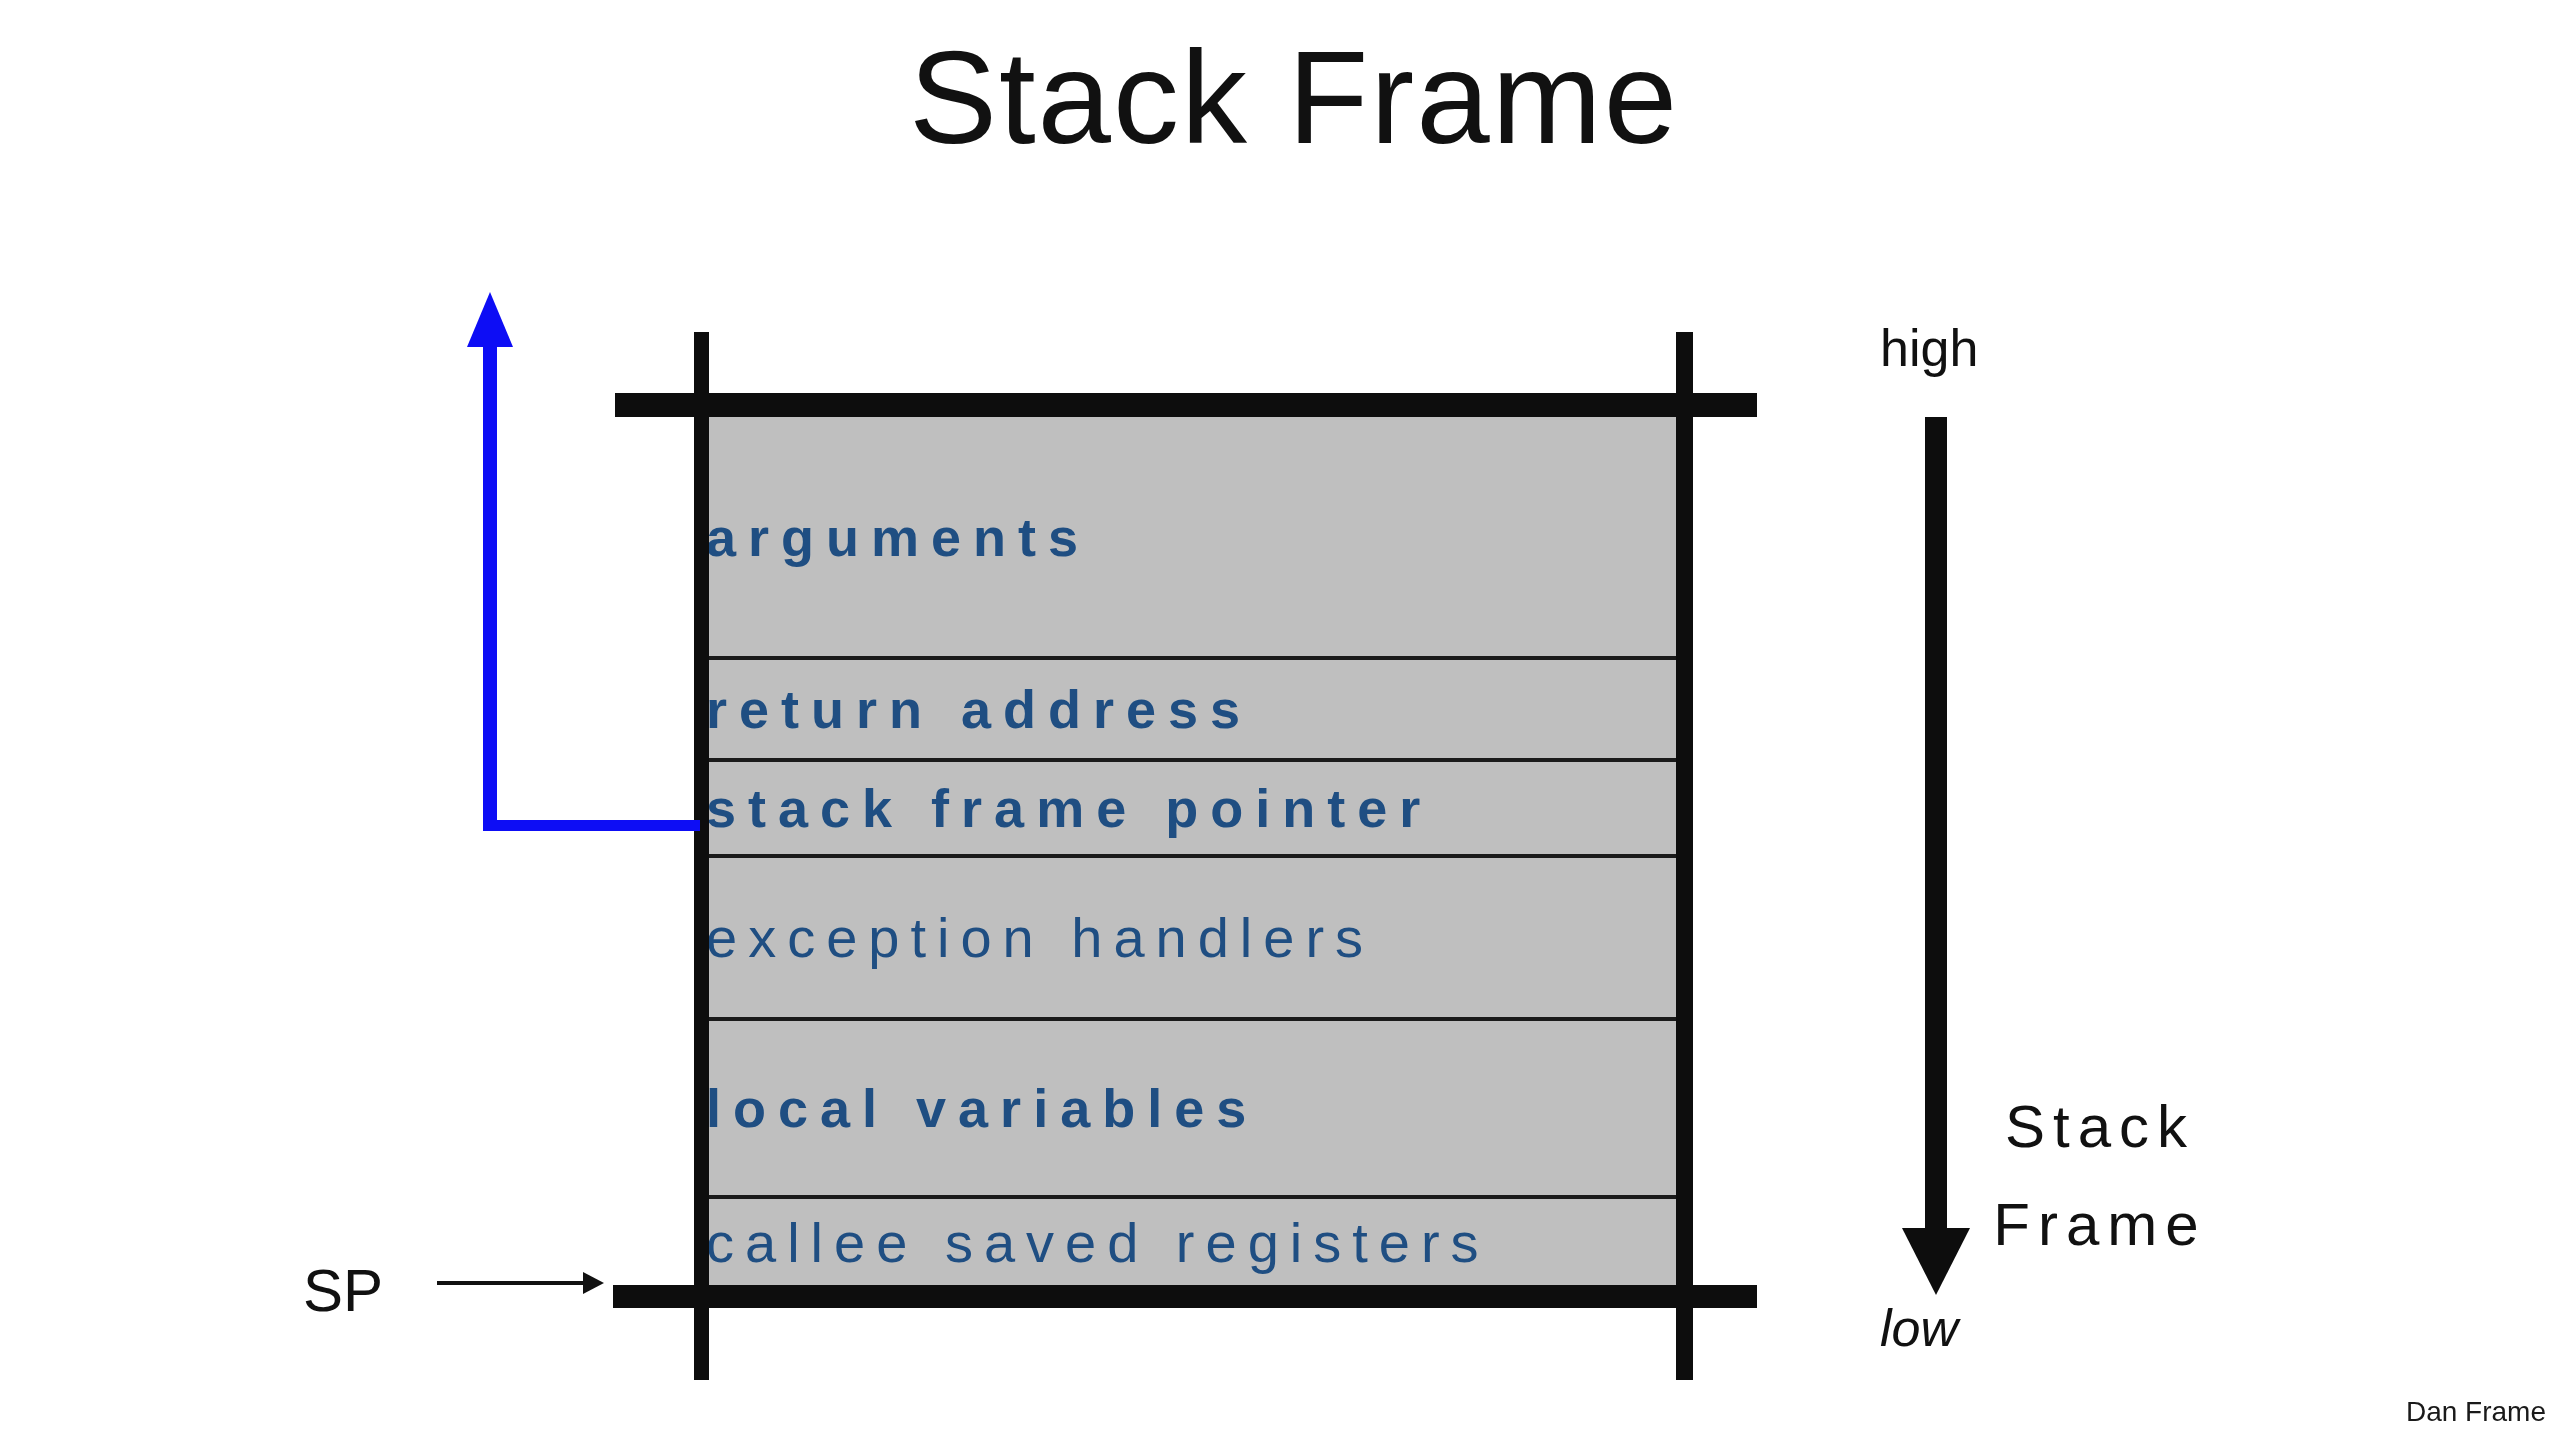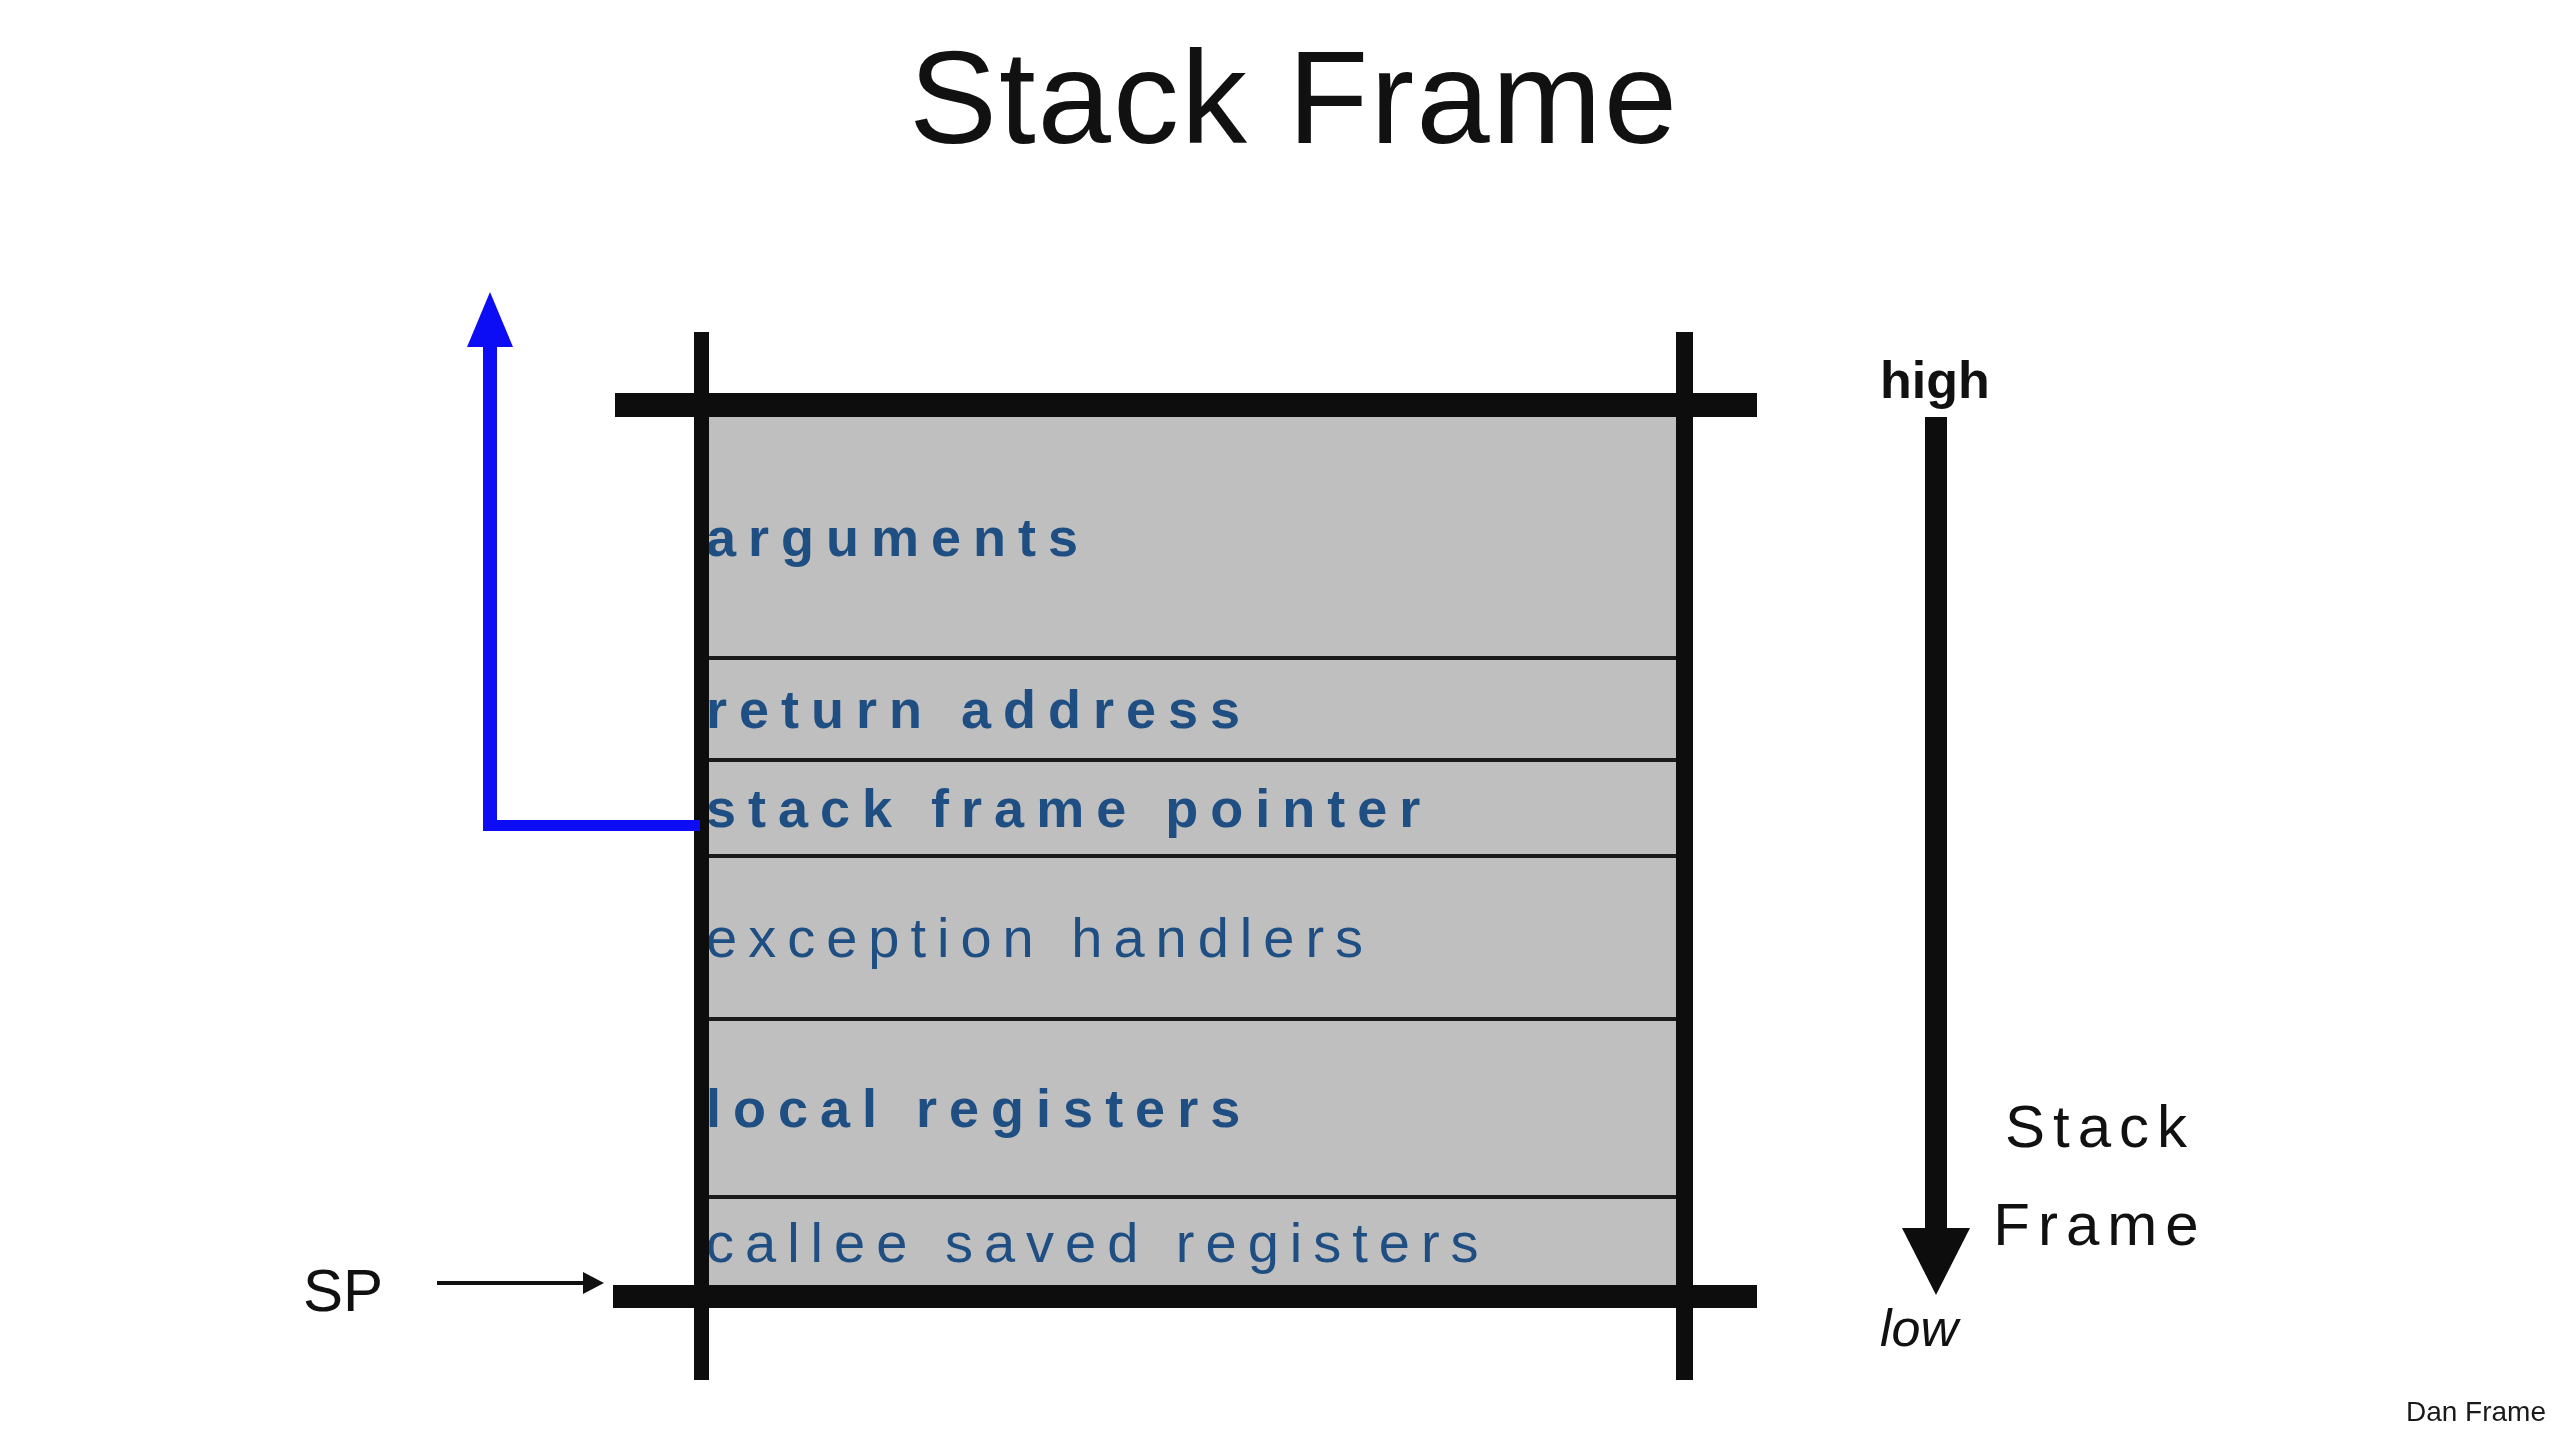--- a/index.html
+++ b/index.html
@@ -59,21 +59,21 @@
 
   
   .growth-shaft{position:absolute;left:1925px;top:417px;width:22px;height:811px;background:var(--line);z-index:2;}
   .growth-head{
     position:absolute;left:1902px;top:1228px;width:0;height:0;z-index:2;
     border-left:34px solid transparent;border-right:34px solid transparent;
     border-top:67px solid var(--line);
   }
 
   .side-label{position:absolute;color:#111;white-space:nowrap;}
-  .label-high{left:1880px;top:350px;font-size:52px;font-weight:bold;}
+  .label-high{left:1880px;top:318px;font-size:52px;}
   .label-low{left:1880px;top:1298px;font-size:52px;font-style:italic;}
   .label-growth{left:1940px;top:1078px;width:320px;text-align:center;font-size:60px;letter-spacing:8px;line-height:98px;}
 
   
   .label-sp{left:303px;top:1256px;font-size:60px;}
   .sp-line{position:absolute;left:437px;top:1281px;width:150px;height:4px;background:#111;z-index:2;}
   .sp-head{
     position:absolute;left:583px;top:1272px;width:0;height:0;z-index:2;
     border-top:11px solid transparent;border-bottom:11px solid transparent;
     border-left:21px solid #111;
@@ -95,21 +95,21 @@
     <div class="row bold r2">
       <span>return address</span>
     </div>
     <div class="row bold r3">
       <span>stack frame pointer</span>
     </div>
     <div class="row regular r4">
       <span>exception handlers</span>
     </div>
     <div class="row bold r5">
-      <span>local registers</span>
+      <span>local variables</span>
     </div>
     <div class="row regular r6">
       <span>callee saved registers</span>
     </div>
   </div>
 
   <div class="hbar top-bar"></div>
   <div class="hbar bottom-bar"></div>
   <div class="vline left-vline"></div>
   <div class="vline right-vline"></div>

